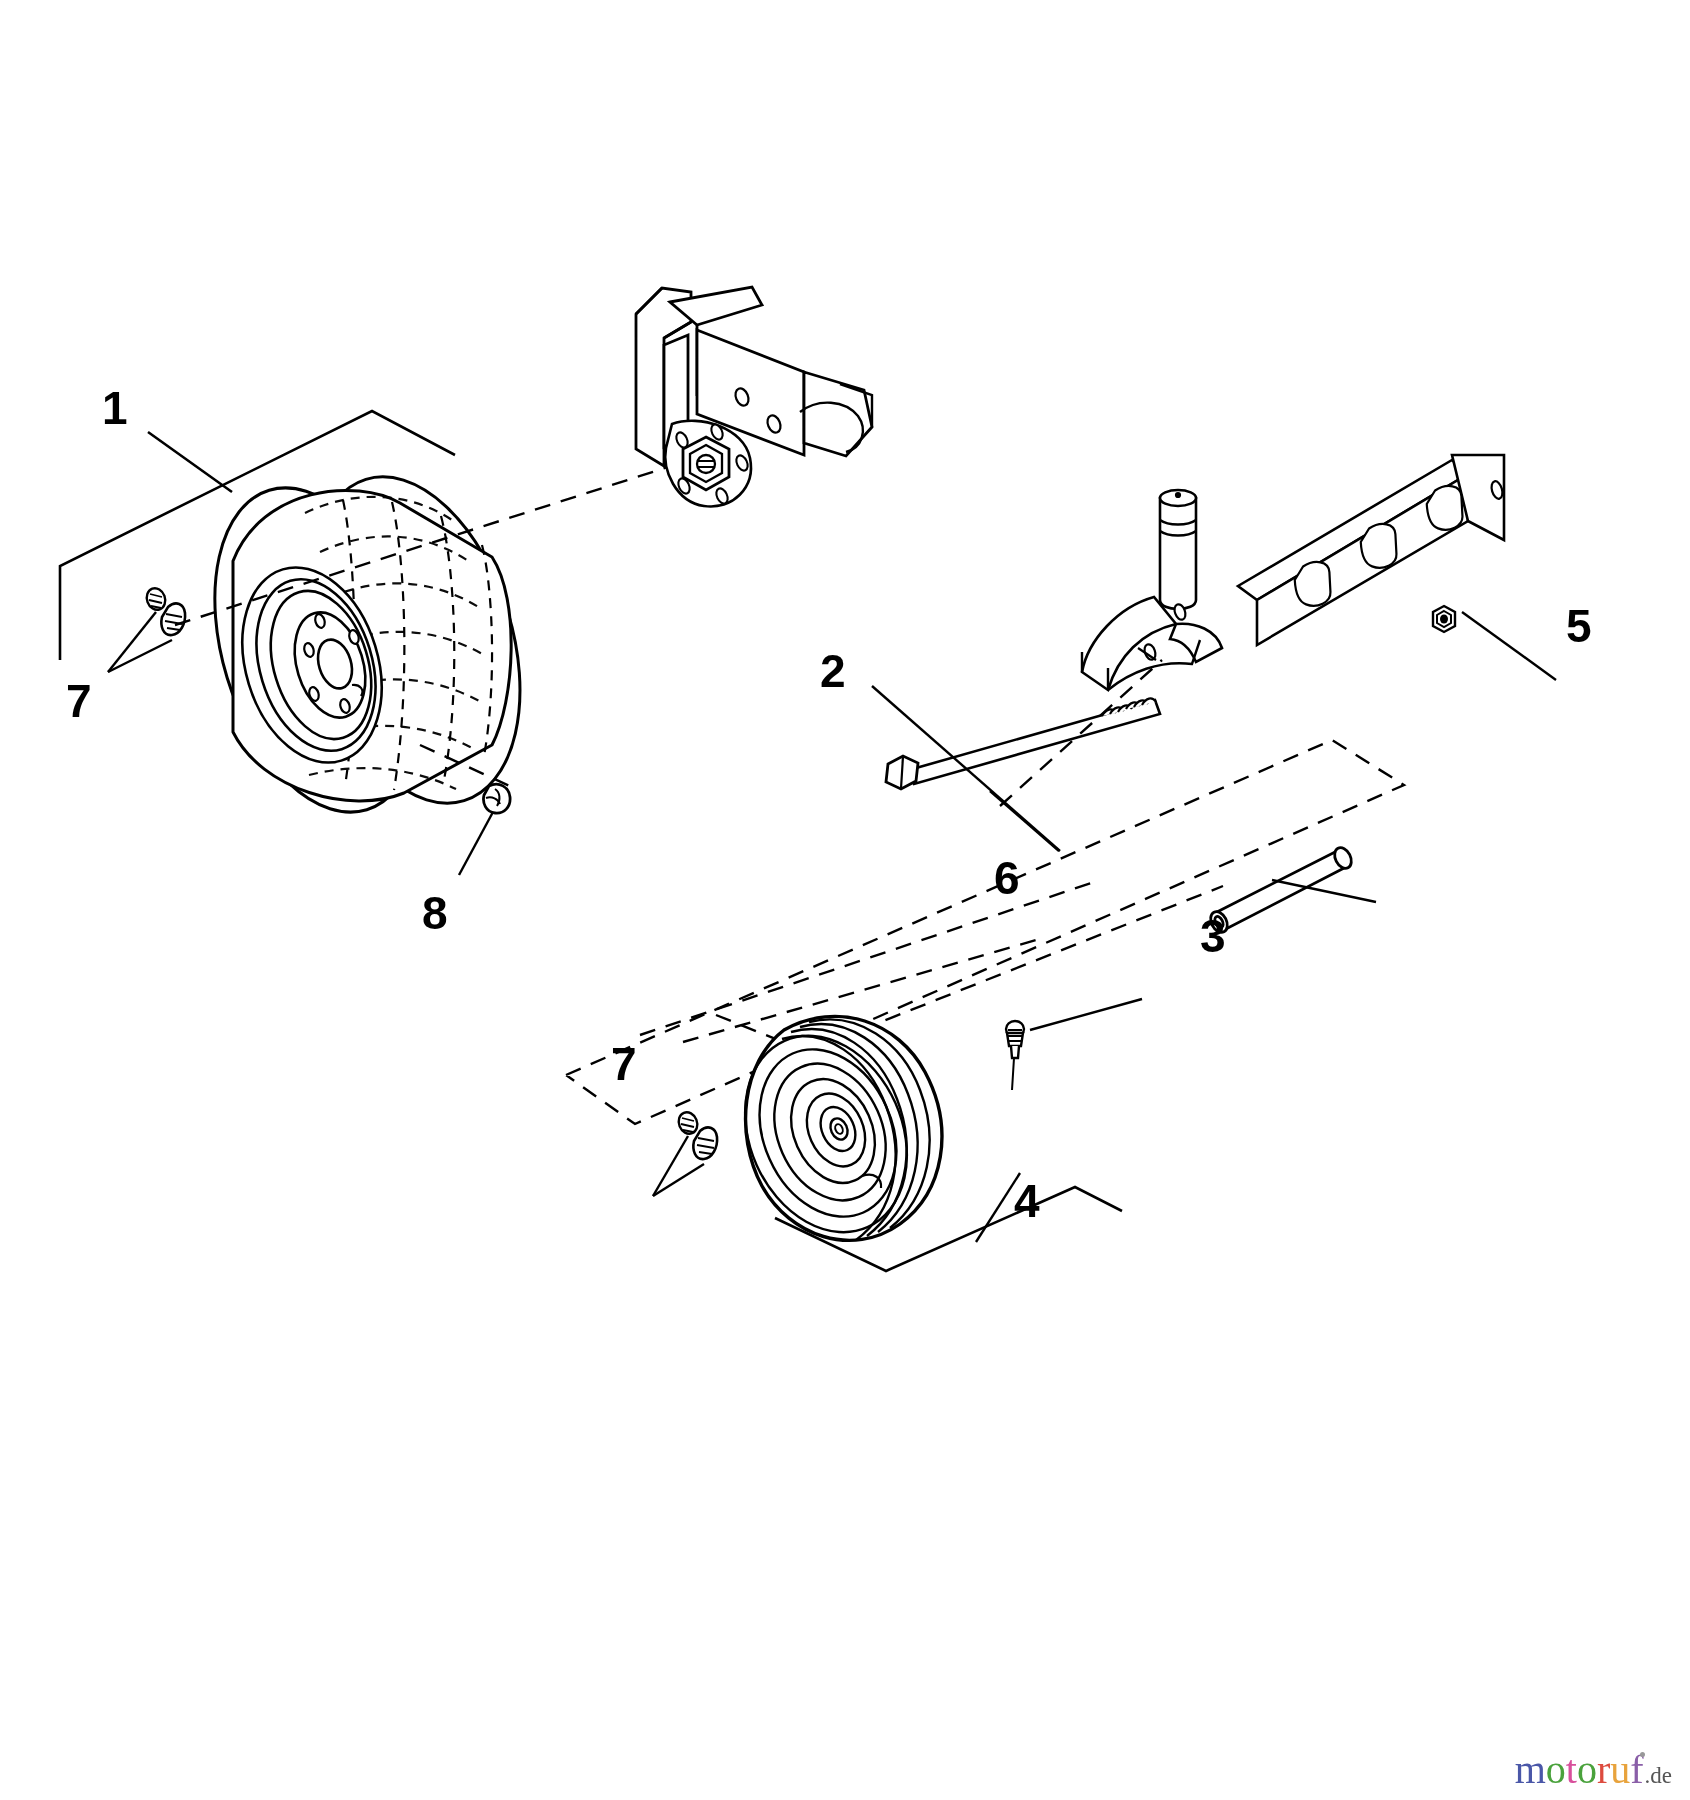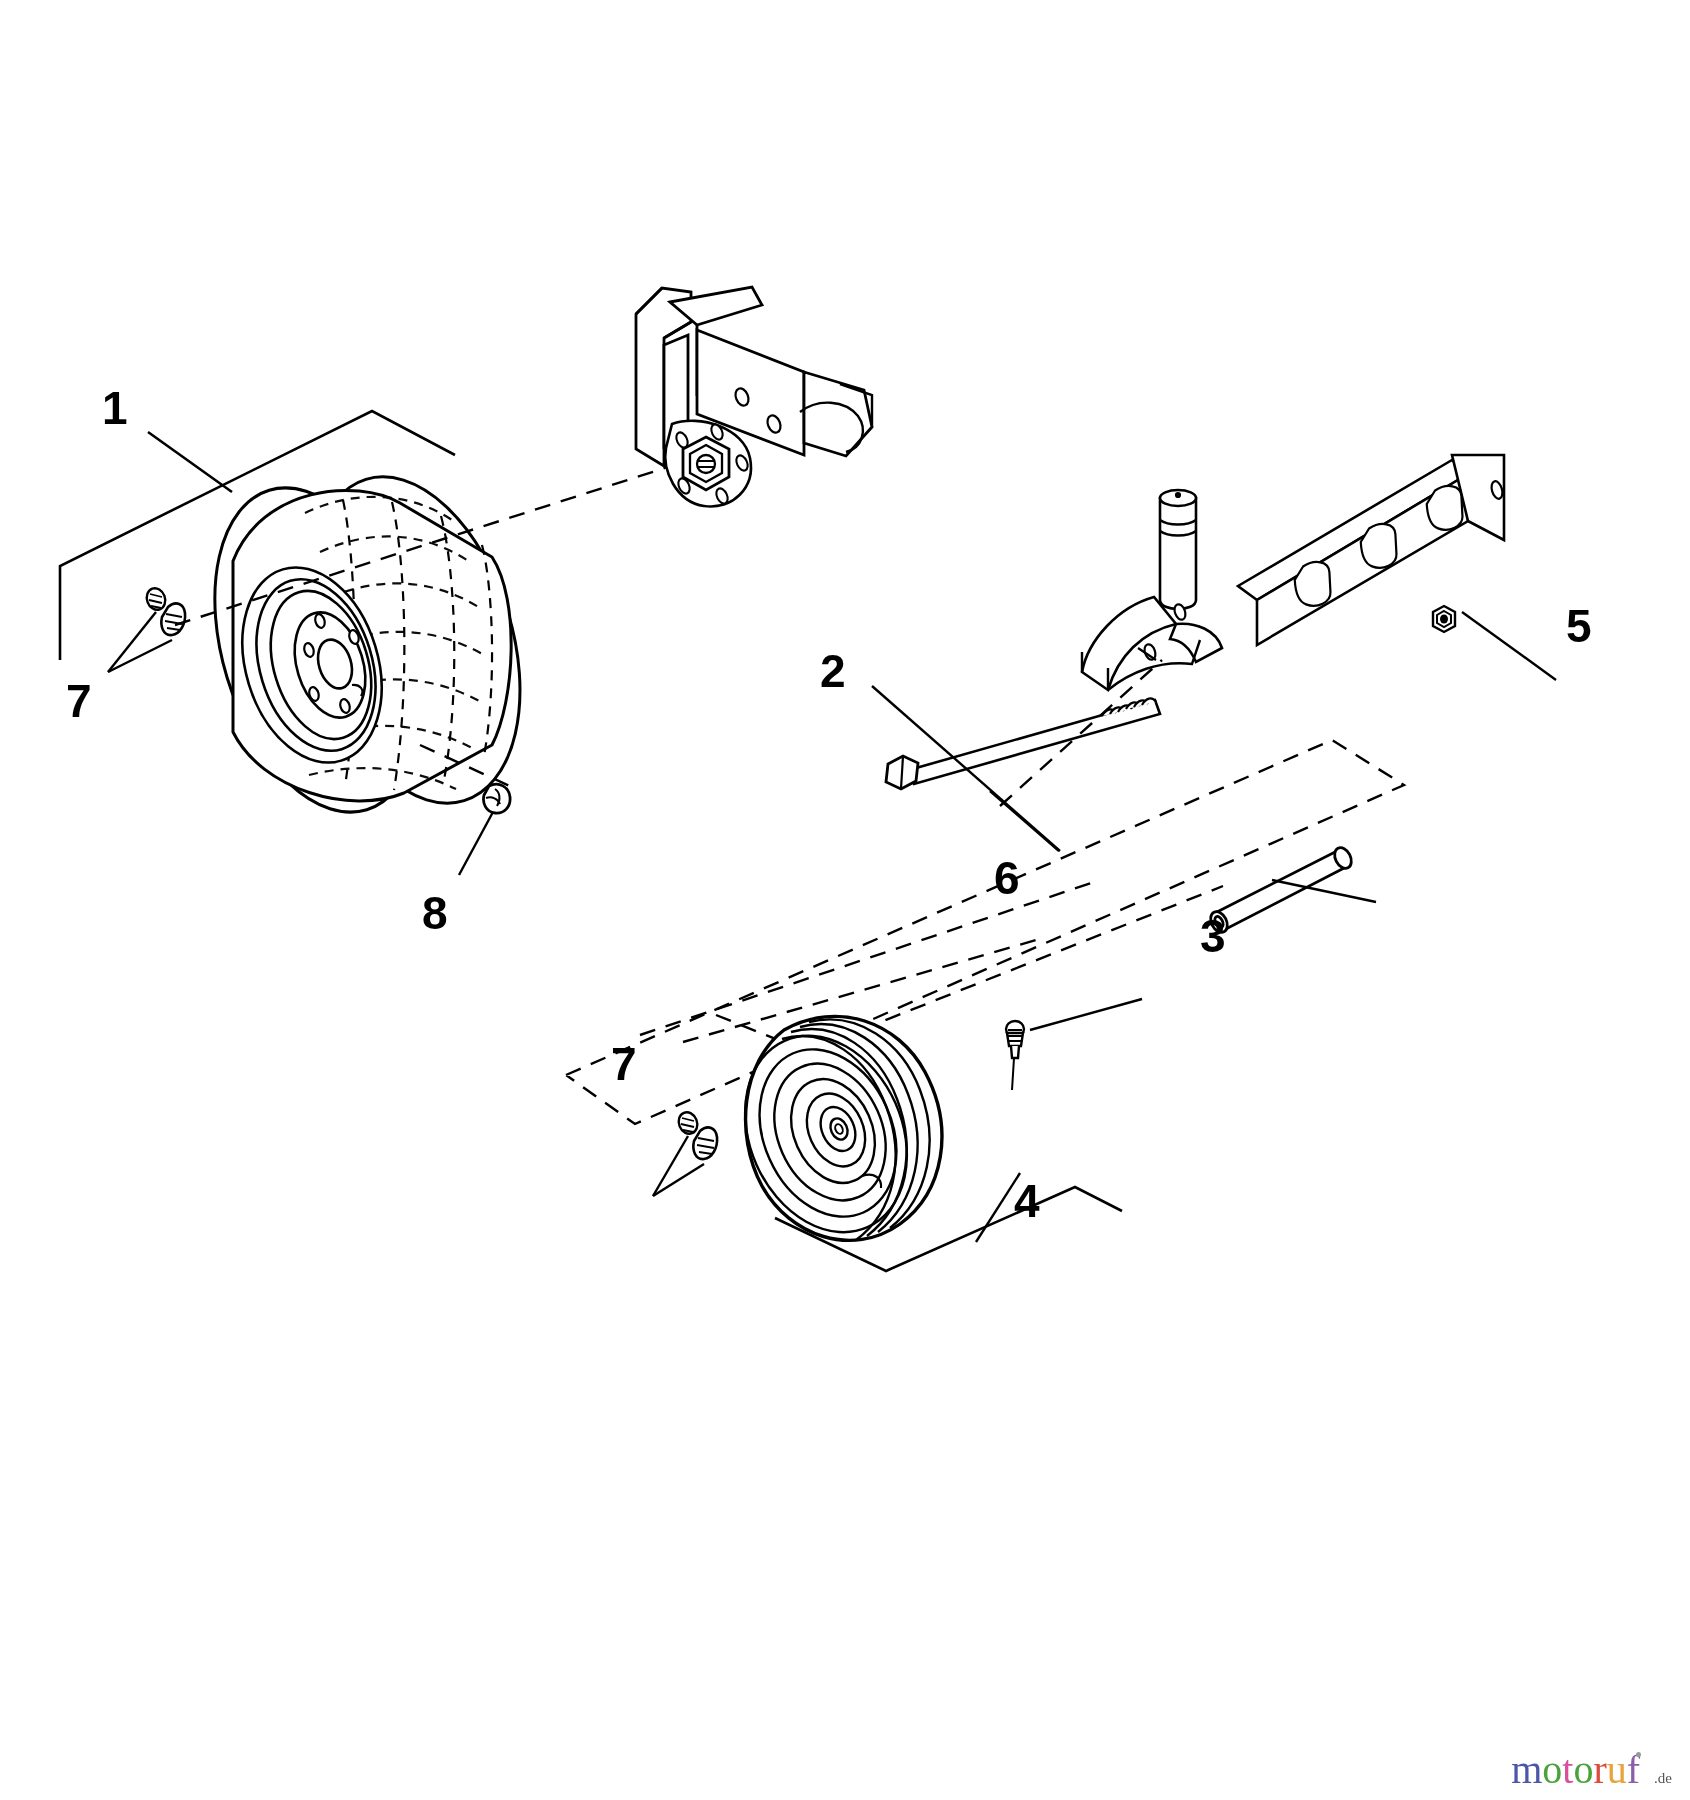--- a/index.html
+++ b/index.html
@@ -25,21 +25,21 @@
     position:absolute;
     right:18px;
     bottom:10px;
     font-family:"Liberation Serif", serif;
     font-size:40px;
     letter-spacing:0px;
     line-height:1;
     white-space:nowrap;
   }
   #watermark .wm-l{display:inline-block;}
-  #watermark .wm-tld{font-size:15px;color:#555555;margin-left:13px;}
+  #watermark .wm-tld{font-size:23px;color:#555555;}
   #watermark .wm-dot{
     display:inline-block;
     width:5px;height:5px;border-radius:50%;
     background:#999999;
     vertical-align:top;
     margin-left:-4px;
     margin-top:2px;
   }
 </style>
 </head>

